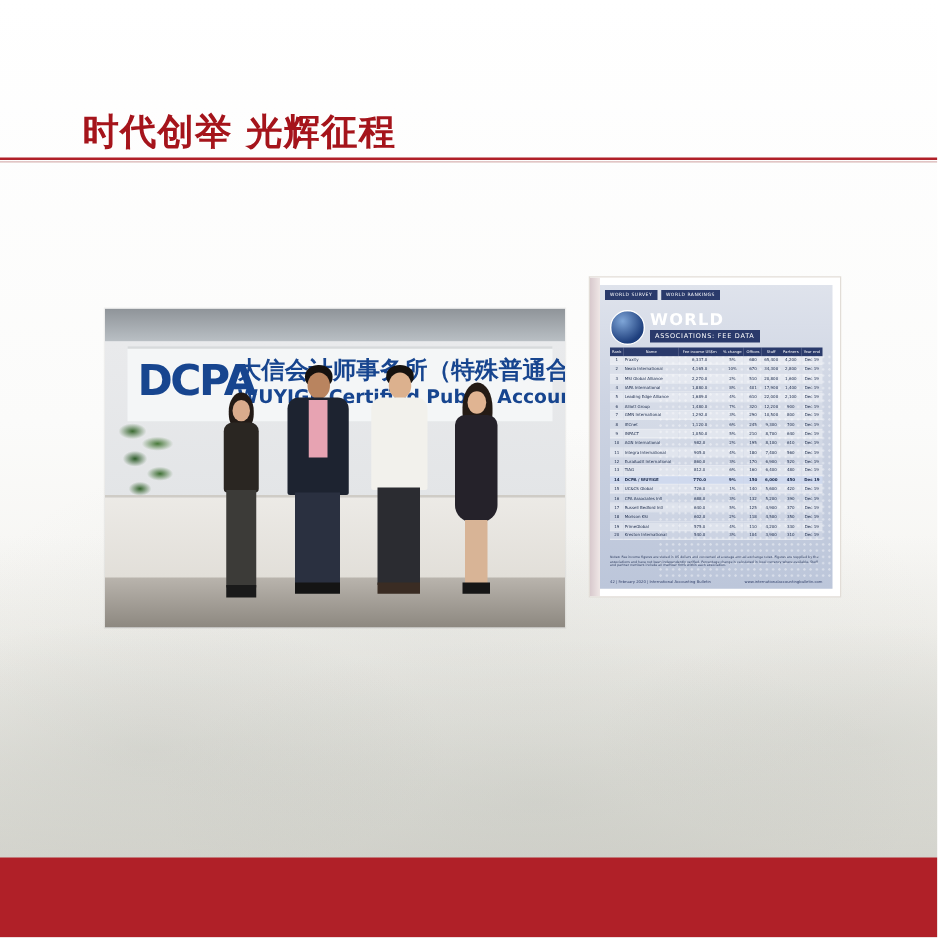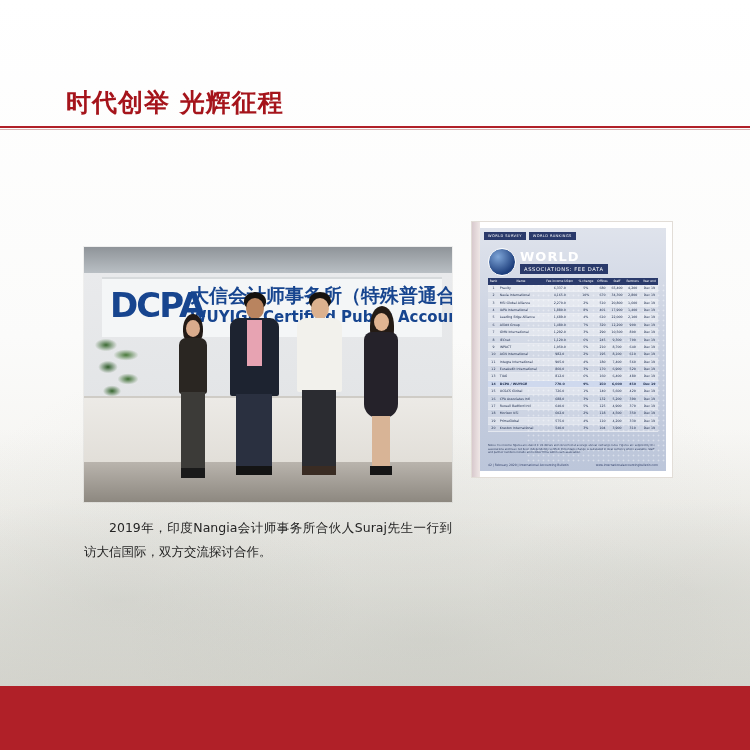--- a/index.html
+++ b/index.html
@@ -50,21 +50,21 @@
     top: 86px;
     left: 0;
     right: 0;
     height: 46px;
   }
   .header-title {
     position: absolute;
     left: 66px;
     top: 0px;
     font-family: "DejaVu Sans", sans-serif;
-    font-size: 25px;
+    font-size: 29px;
     font-weight: bold;
     letter-spacing: 1px;
     color: #a5141b;
     white-space: nowrap;
   }
   .header-rule {
     position: absolute;
     left: 0;
     right: 0;
     top: 40px;
@@ -389,21 +389,20 @@
 
           <div class="person" style="left:272px;width:52px;height:196px;">
             <div class="p-hair" style="left:14px;top:0px;width:24px;height:40px;background:#241b15;border-radius:50% 50% 40% 40%;"></div>
             <div class="p-head" style="left:18px;top:7px;width:15px;height:18px;background:#e0b492;"></div>
             <div class="p-body" style="left:8px;top:26px;width:34px;height:86px;background:#25222a;border-radius:8px 8px 14px 14px;"></div>
             <div class="p-legs" style="left:16px;top:110px;width:18px;height:54px;background:#d8b496;"></div>
             <div class="p-legs" style="left:14px;top:160px;width:22px;height:9px;background:#161616;"></div>
           </div>
         </div>
 
-        <div class="caption">2019年，印度Nangia会计师事务所合伙人Suraj先生一行到访大信国际，双方交流探讨合作。</div>
       </div>
 
       <div class="fig-right">
         <div class="mag">
           <div class="mag-spine"></div>
           <div class="mag-inner">
             <div class="mag-dots"></div>
 
             <div class="mag-tabs">
               <div class="mag-tab">WORLD SURVEY</div>

